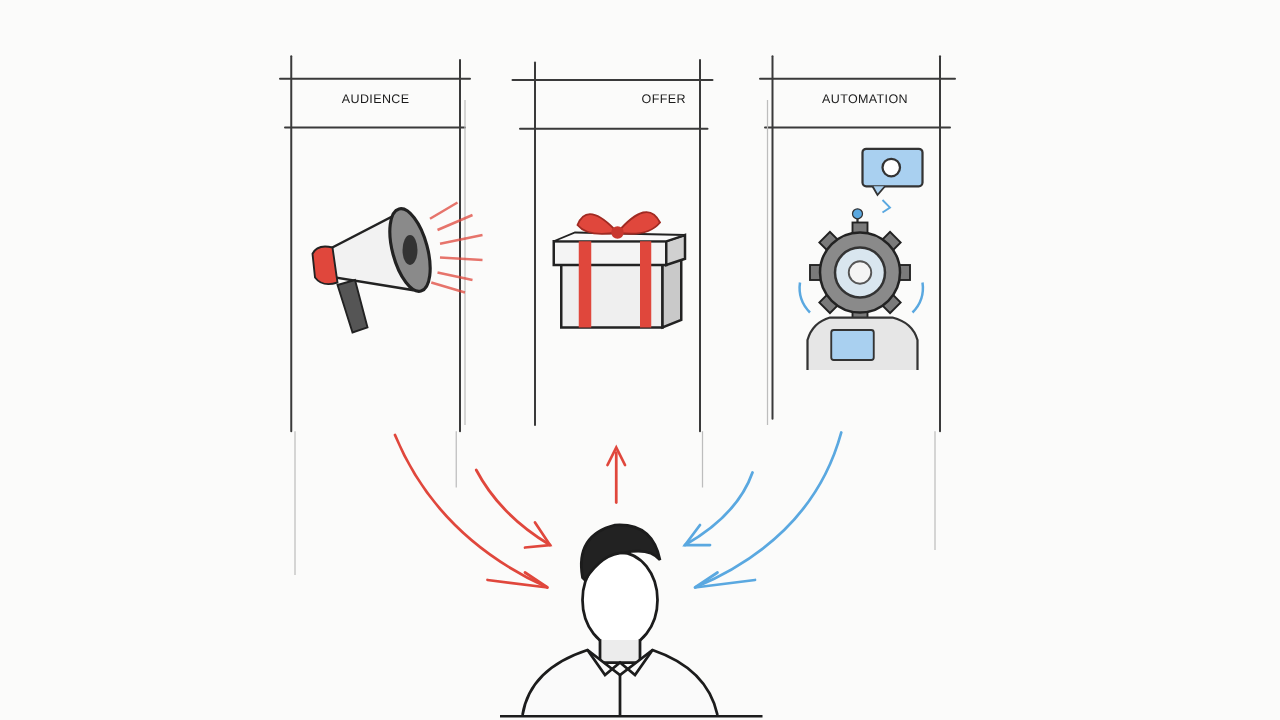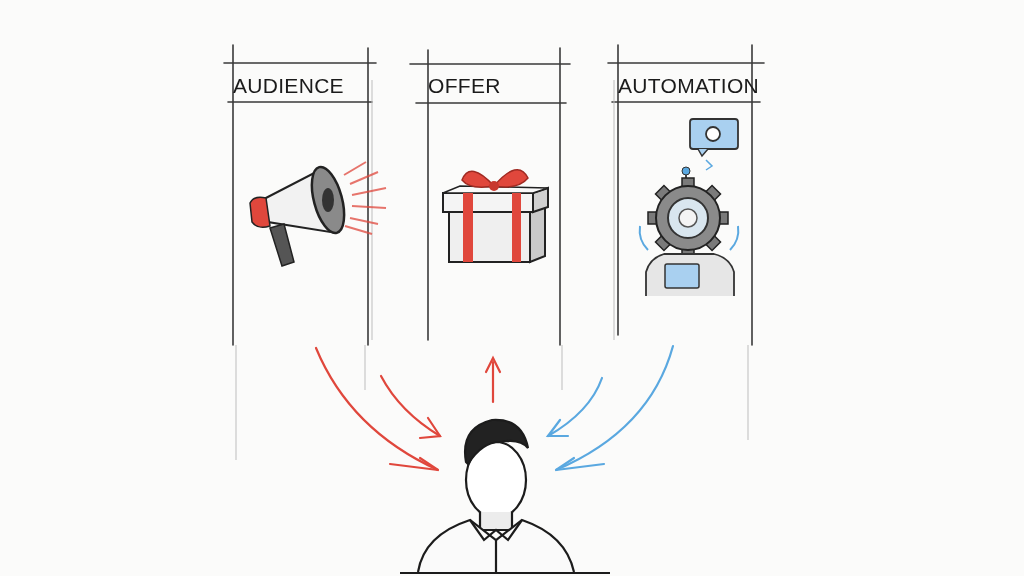--- a/index.html
+++ b/index.html
@@ -4,22 +4,22 @@
 <style>
   html, body { margin: 0; padding: 0; }
   body {
     width: 1024px; height: 576px; overflow: hidden;
     background: #fbfbfa;
     font-family: "Liberation Sans", sans-serif;
     position: relative;
   }
   .canvas { position: absolute; inset: 0; }
   .label {
-    position: absolute; font-size: 21px; color: #1b1b1b;
-    letter-spacing: 0.3px; 
+    position: absolute; font-size: 10px; color: #1b1b1b;
+    letter-spacing: 0.3px; text-align: center;
   }
   svg { position: absolute; left: 0; top: 0; }
 </style>
 </head>
 <body>
 
 <div class="canvas">
 <svg width="1024" height="576" viewBox="0 0 1024 576">
   <g stroke="#3a3a3a" stroke-width="1.6" fill="none" stroke-linecap="round">
 
@@ -124,15 +124,15 @@
     <path d="M466 462 Q460 428 492 420 Q522 418 528 448 Q520 438 500 442 Q482 442 468 464 Z" fill="#222"></path>
     <path d="M480 512 L480 530 L512 530 L512 512" fill="#ececec"></path>
     <path d="M418 572 Q424 535 470 520 L496 540 L522 520 Q566 535 574 572" fill="#fafafa"></path>
     <path d="M470 520 L484 540 L496 530 L508 540 L522 520"></path>
     <line x1="496" y1="540" x2="496" y2="572"></line>
     <line x1="400" y1="573" x2="610" y2="573" stroke-width="2"></line>
   </g>
 </svg>
 
 <div class="label" style="left:233px; top:74px; width:135px;">AUDIENCE</div>
-<div class="label" style="left:428px; top:74px; width:132px;">OFFER</div>
+<div class="label" style="left:428px; top:74px; width:132px;padding-left:37px;">OFFER</div>
 <div class="label" style="left:618px; top:74px; width:148px;">AUTOMATION</div>
 </div>
 
 </body></html>

